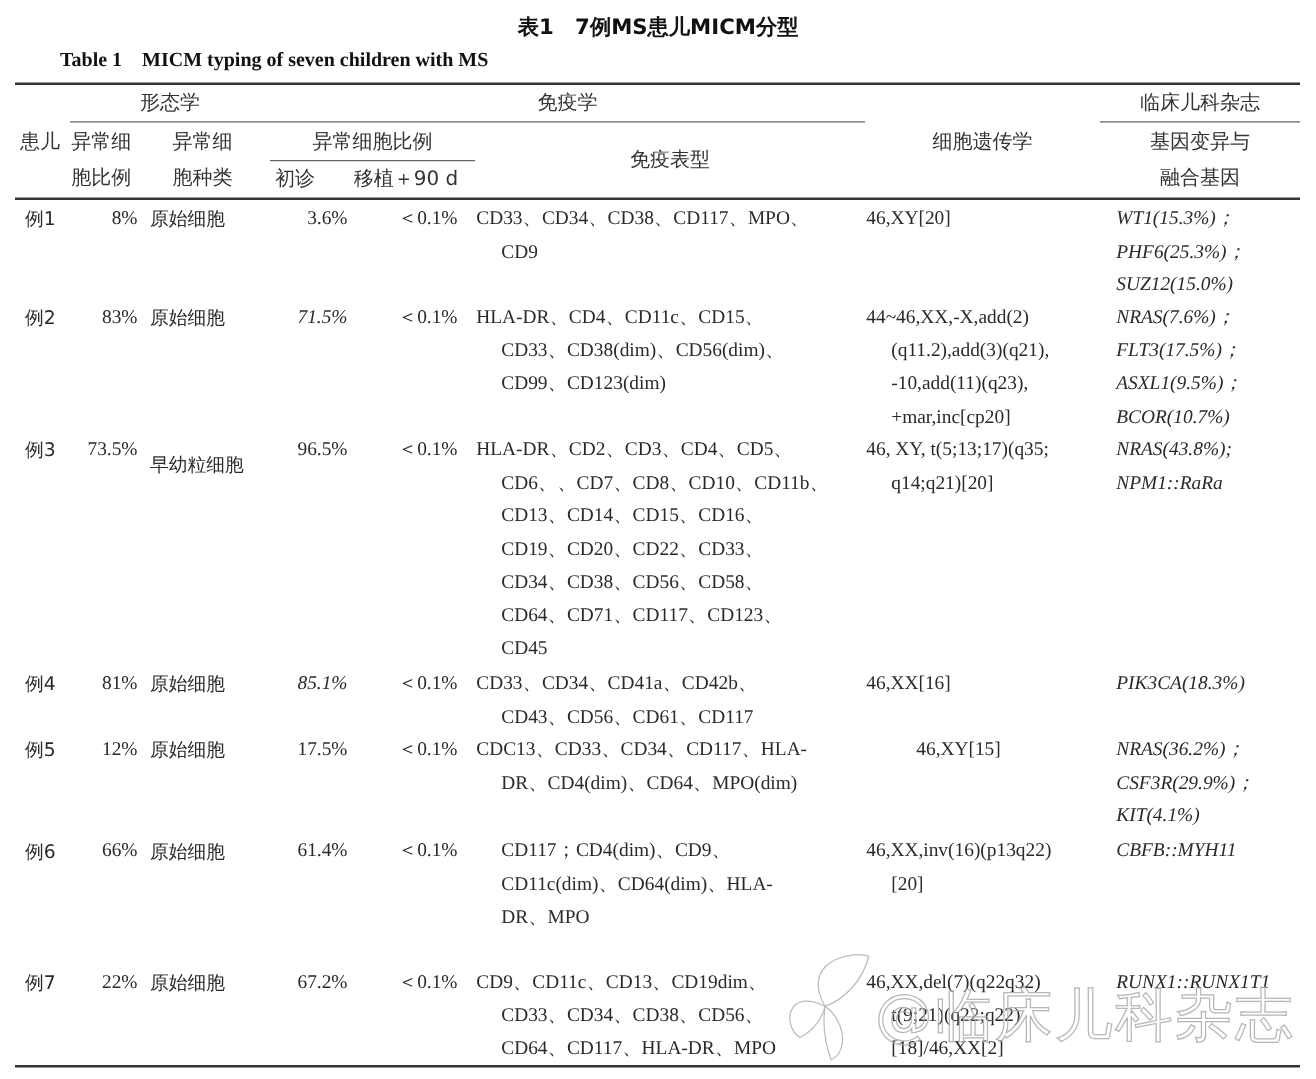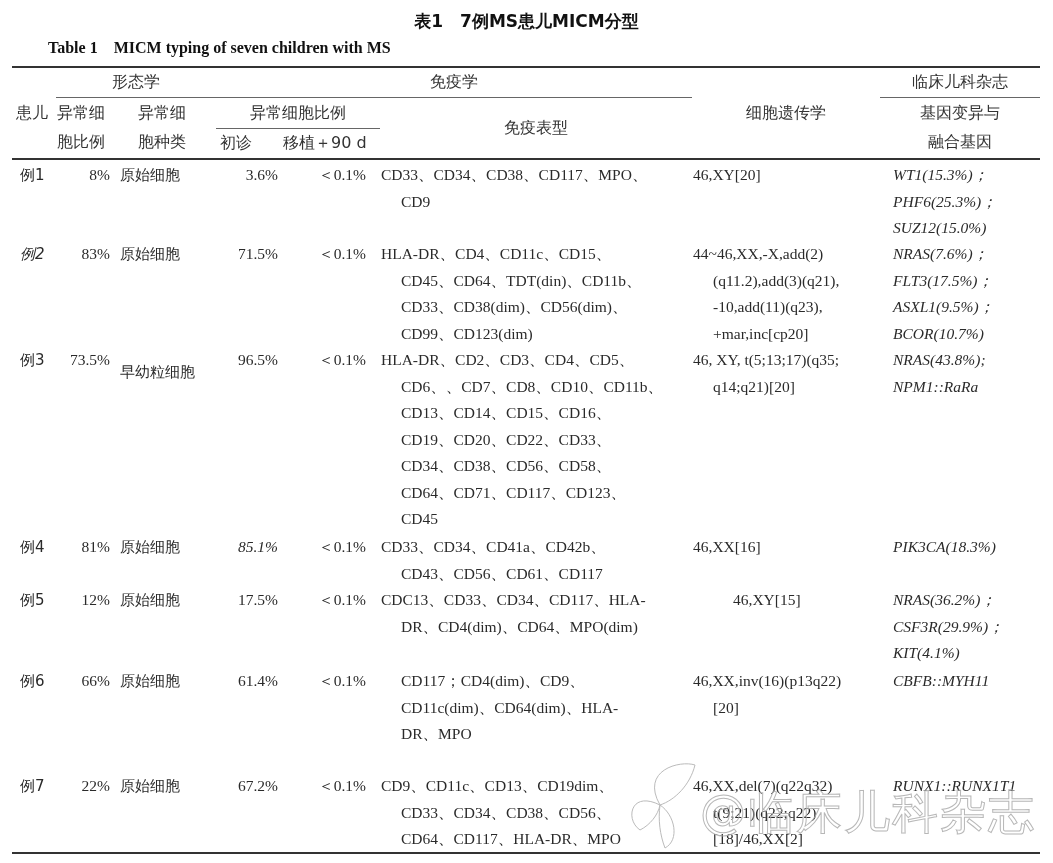--- a/index.html
+++ b/index.html
@@ -90,28 +90,27 @@
       <span class="line indent">CD9</span>
     </div>
     <div class="cell " style="left: 693px; width: 186px; top: 162px;">
       <span class="line">46,XY[20]</span>
     </div>
     <div class="cell it" style="left: 893px; width: 150px; top: 162px;">
       <span class="line">WT1(15.3%)；</span>
       <span class="line">PHF6(25.3%)；</span>
       <span class="line">SUZ12(15.0%)</span>
     </div>
-    <div class="cell cn" style="left: 20px; width: 36px; top: 241px; font-style: italic;">例2</div>
+    <div class="cell cn" style="left: 20px; width: 36px; top: 241px;">例2</div>
     <div class="cell r" style="left: 56px; width: 54px; top: 241px;">83%</div>
     <div class="cell cn" style="left: 120px; width: 100px; top: 241px;">原始细胞</div>
-    <div class="cell r" style="left: 216px; width: 62px; top: 241px;">71.5%</div>
+    <div class="cell r" style="left: 216px; width: 62px; top: 241px; font-style: italic;">71.5%</div>
     <div class="cell r" style="left: 296px; width: 70px; top: 241px;">＜0.1%</div>
     <div class="cell " style="left: 381px; width: 310px; top: 241px;">
       <span class="line">HLA-DR、CD4、CD11c、CD15、</span>
-      <span class="line indent">CD45、CD64、TDT(din)、CD11b、</span>
       <span class="line indent">CD33、CD38(dim)、CD56(dim)、</span>
       <span class="line indent">CD99、CD123(dim)</span>
     </div>
     <div class="cell " style="left: 693px; width: 186px; top: 241px;">
       <span class="line">44~46,XX,-X,add(2)</span>
       <span class="line indent">(q11.2),add(3)(q21),</span>
       <span class="line indent">-10,add(11)(q23),</span>
       <span class="line indent">+mar,inc[cp20]</span>
     </div>
     <div class="cell it" style="left: 893px; width: 150px; top: 241px;">

